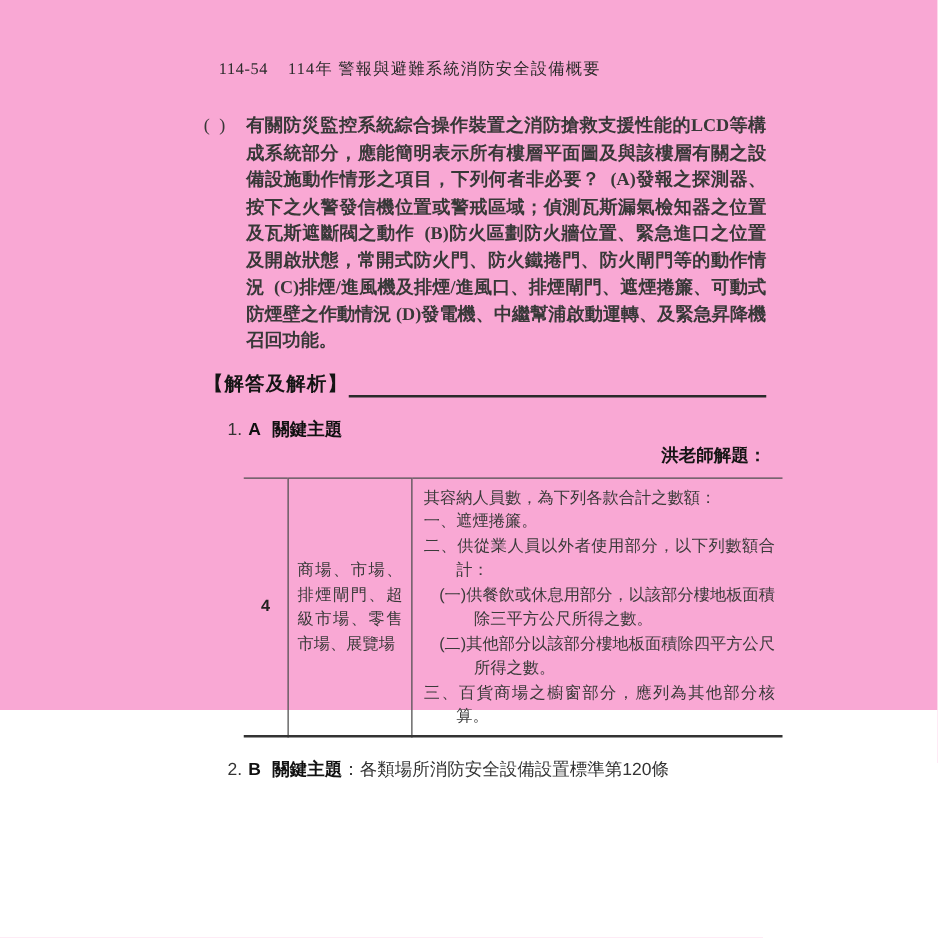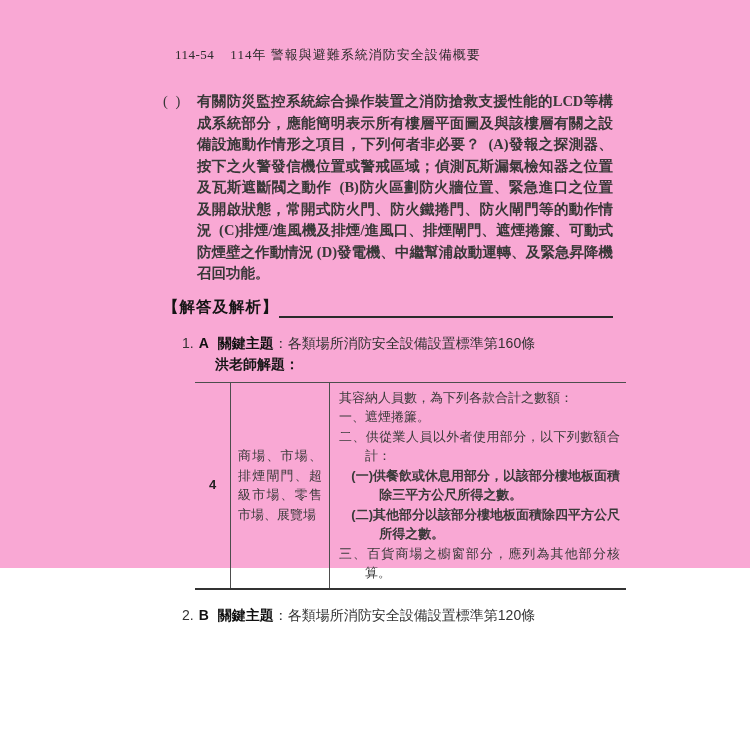--- a/index.html
+++ b/index.html
@@ -66,21 +66,21 @@
     margin-top: 2px;
   }
 
   
   .solution { margin-top: 15px; font-size: 14px; line-height: 21px; }
   .sol-head { display: flex; padding-left: 19px; color: #333; }
   .sol-head .sol-num { flex: none; margin-right: 5px; }
   .sol-head .sol-ans { flex: none; font-weight: bold; color: #111; margin-right: 9px; }
   .sol-head .sol-topic-label { font-weight: bold; color: #111; flex: none; }
   .sol-head .sol-topic { color: #333; }
-  .sol-teacher { padding-left: 52px; font-weight: bold; color: #151515; }
+  .sol-teacher { padding-left: 52px; font-weight: bold; color: #151515; text-align: right; }
   .sol-body {
     margin: 0;
     padding-left: 52px;
     text-align: justify;
     color: #3a3a3a;
   }
 
   
   .law-table {
     border-collapse: collapse;
@@ -93,21 +93,21 @@
     color: #3a3a3a;
     table-layout: fixed;
   }
   .law-table td { vertical-align: middle; }
   .law-table td + td { border-left: 1px solid #4d4d4d; }
   .law-table .col-num { width: 33px; text-align: center; font-weight: bold; color: #222; }
   .law-table .col-cat { width: 84px; padding: 6px 7px; text-align: justify; }
   .law-table .col-desc { width: 281px; padding: 5px 6px 5px 9px; vertical-align: top; }
   .desc-line { text-align: justify; }
   .dl-num { padding-left: 2em; text-indent: -2em; }
-  .dl-sub { margin-left: 0.95em; padding-left: 2.15em; text-indent: -2.15em; font-weight: bold; }
+  .dl-sub { margin-left: 0.95em; padding-left: 2.15em; text-indent: -2.15em; }
 </style>
 </head>
 <body>
 
 <div class="page">
 
   <div class="doc-header">
     <span class="page-label">114-54</span>
     <span class="doc-title">114年 警報與避難系統消防安全設備概要</span>
   </div>
@@ -120,21 +120,20 @@
   <div class="answers-header">
     <span class="title">【解答及解析】</span>
     <span class="rule"></span>
   </div>
 
   <div class="solution">
     <div class="sol-head">
       <span class="sol-num">1.</span>
       <span class="sol-ans">A</span>
       <span class="sol-topic-label">關鍵主題</span>
-      <span class="sol-topic">：各類場所消防安全設備設置標準第160條</span>
     </div>
     <div class="sol-teacher">洪老師解題：</div>
 
     <table class="law-table">
       <tbody>
           <tr>
         <td class="col-num">4</td>
         <td class="col-cat">商場、市場、排煙閘門、超級市場、零售市場、展覽場</td>
         <td class="col-desc">
           <div class="desc-line">其容納人員數，為下列各款合計之數額：</div>

